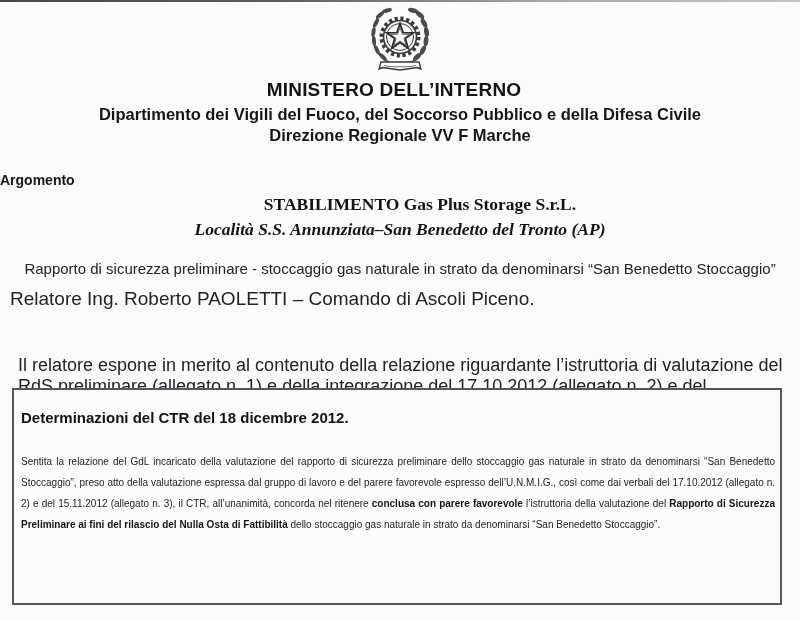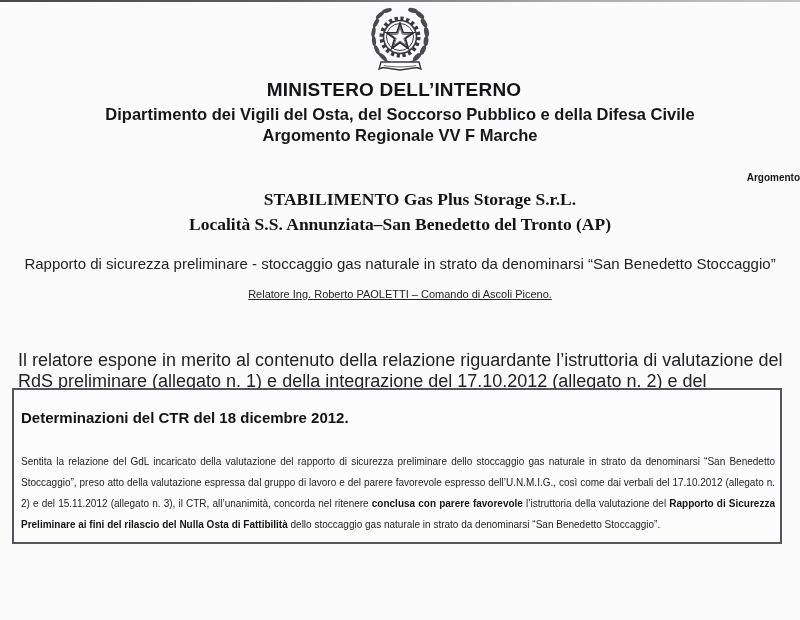--- a/index.html
+++ b/index.html
@@ -47,60 +47,58 @@
   }
   .directorate{
     margin:2px 0 0 0;
     text-align:center;
     font-size:16.5px;
     font-weight:bold;
     color:#161618;
   }
   .argomento{
     margin:27px 0 0 0;
-    text-align:right;
-    font-size:10px;
+    text-align:left;
+    font-size:14px;
     font-weight:bold;
     color:#17171a;
   }
   .serif-line{
     font-family:"Liberation Serif","DejaVu Serif",serif;
     text-align:center;
     font-weight:bold;
     font-size:17.5px;
     color:#141416;
   }
   .company{margin:6px 0 0 8px;padding-left:32px;}
-  .location{margin:4px 0 0 0;}
+  .location{margin:4px 0 0 0;font-style:italic;}
   .report-line{
     margin:19px 10px 10px 10px;
     text-align:center;
     font-size:15px;
     line-height:20px;
     color:#232326;
   }
   .rapporteur-line{
     margin:0 10px;
-    text-align:center;
-    font-size:11px;
+    font-size:19px;
     line-height:20px;
     color:#232326;
-    text-decoration:underline;
   }
   .intro{
     margin:46px 16px 5px 18px;
     font-size:18px;
     line-height:21px;
     color:#232326;
   }
   .ctr-box{
     box-sizing:border-box;
     position:absolute;
     left:12px;top:388px;
-    width:770px;height:156px;
+    width:770px;height:217px;
     border:2px solid #56565c;
     background:#fcfcfd;
     padding:19px 5px 0 7px;
   }
   .ctr-title{
     margin:0;
     font-size:15px;
     font-weight:bold;
     color:#141416;
   }
@@ -156,22 +154,22 @@
       <ellipse cx="60" cy="50" rx="5" ry="2.4" transform="rotate(135 60 50)"></ellipse>
       <ellipse cx="63" cy="8" rx="5" ry="2.4" transform="rotate(40 63 8)"></ellipse>
       <ellipse cx="56" cy="3.5" rx="5" ry="2.4" transform="rotate(15 56 3.5)"></ellipse>
     </g>
 
     <path d="M24,55 L62,55 L64,62 L60,60.5 L43,63 L26,60.5 L22,62 Z" fill="#ffffff" stroke="#3a3a3e" stroke-width="1.4"></path>
     <path d="M27,58.5 C33,60.3 53,60.3 59,58.5" stroke="#6a6a70" stroke-width="1" fill="none"></path>
   </svg>
 
   <h1 class="ministry">MINISTERO DELL’INTERNO</h1>
-  <div class="dept">Dipartimento dei Vigili del Osta, del Soccorso Pubblico e della Difesa Civile</div>
-  <div class="directorate">Argomento Regionale VV F Marche</div>
+  <div class="dept">Dipartimento dei Vigili del Fuoco, del Soccorso Pubblico e della Difesa Civile</div>
+  <div class="directorate">Direzione Regionale VV F Marche</div>
 
   <div class="argomento">Argomento</div>
   <div class="serif-line company">STABILIMENTO Gas Plus Storage S.r.L.</div>
   <div class="serif-line location">Località S.S. Annunziata–San Benedetto del Tronto (AP)</div>
 
   <div class="report-line">Rapporto di sicurezza preliminare - stoccaggio gas naturale in strato da denominarsi “San Benedetto Stoccaggio”</div>
   <div class="rapporteur-line">Relatore Ing. Roberto PAOLETTI – Comando di Ascoli Piceno.</div>
 
   <p class="intro">Il relatore espone in merito al contenuto della relazione riguardante l’istruttoria di valutazione del RdS preliminare (allegato n. 1) e della integrazione del 17.10.2012 (allegato n. 2)  e del 15.11.2012 (allegato n. 3).</p>
 

